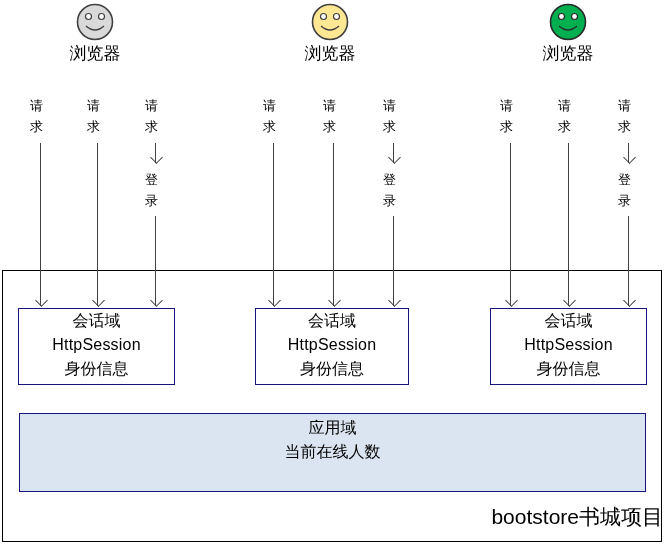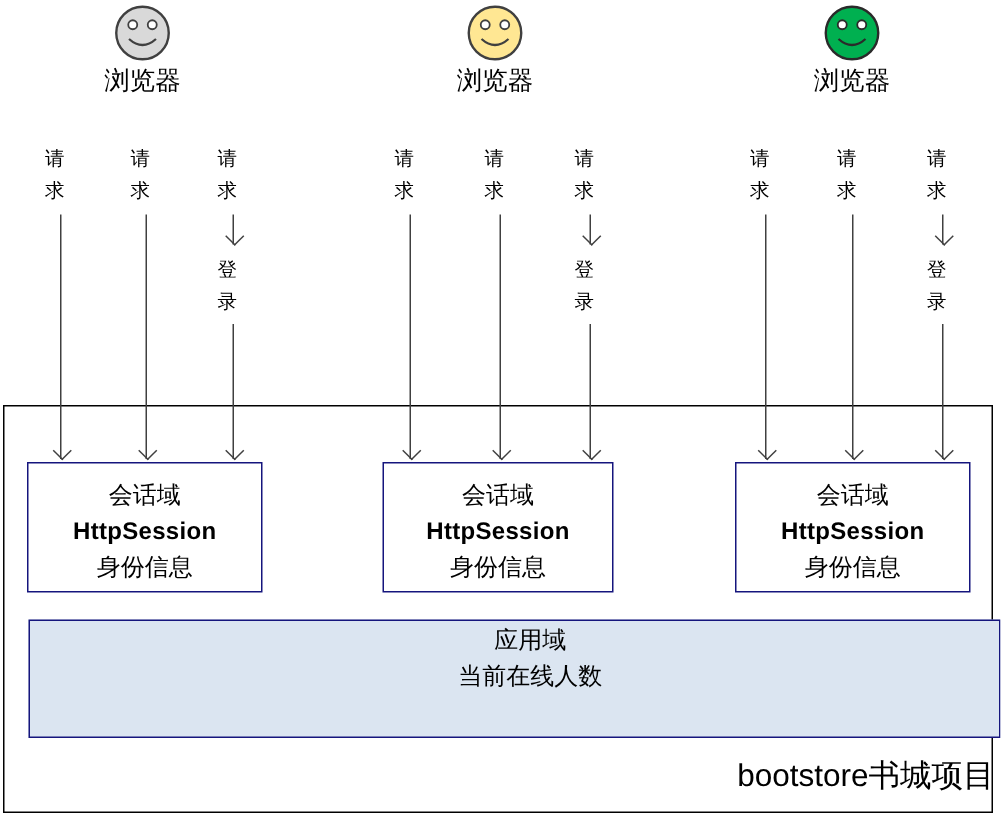--- a/index.html
+++ b/index.html
@@ -12,32 +12,31 @@
 
   
   .outer-box{
     left:2px;top:270px;width:658px;height:270px;
     border:1.5px solid #000;background:#fff;
   }
 
   
   .session-box{
     top:308px;height:75px;border:1.5px solid #15157d;background:#fff;
-    text-align:center;font-size:16px;line-height:24px;padding-top:10px;
+    text-align:center;font-size:16px;line-height:24px;padding-top:0;
     box-sizing:content-box;
   }
-  .session-box .en, .app-box .en{font-weight:700;letter-spacing:0.2px}
+  .session-box .en, .app-box .en{font-weight:400;letter-spacing:0.2px}
 
   
   .app-box{
     left:19px;top:413px;width:625px;height:75px;
     border:1.5px solid #15157d;background:#dbe5f1;
     text-align:center;font-size:16px;line-height:24px;padding-top:2px;
     box-sizing:content-box;
-    padding-left:21px;
   }
 
   .footer-label{
     left:2px;top:503px;width:661px;text-align:right;font-size:21px;
   }
 
   .browser-label{width:80px;text-align:center;font-size:17px;top:42px}
 
   
   .vlabel{

